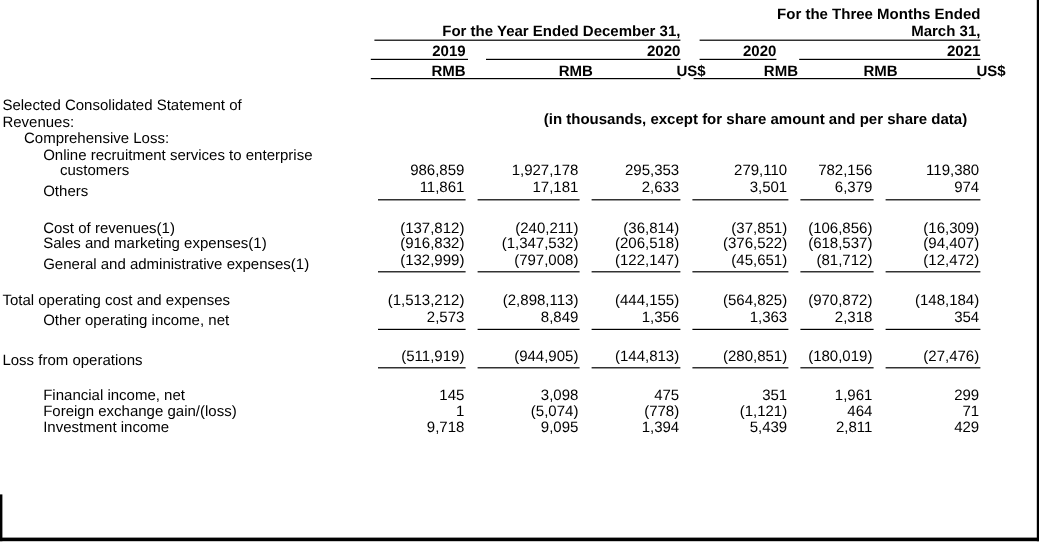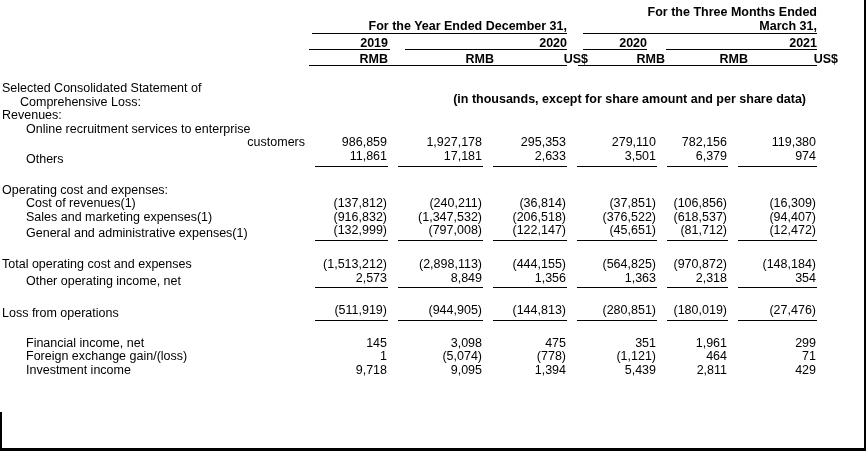--- a/index.html
+++ b/index.html
@@ -36,22 +36,22 @@
   
   table.tbl{
     position:absolute;left:0;top:82px;width:866px;
     border-collapse:collapse;table-layout:fixed;
   }
   table.tbl td{padding:0;vertical-align:bottom;line-height:13.6px;font-size:12.5px;}
   td.lbl{white-space:nowrap;overflow:hidden;}
   td.lbl.b{font-weight:400;margin-left:36px;}
   td.lbl.i0{padding-left:2px;}
   td.lbl.i1{padding-left:20px;}
-  td.lbl.i2{padding-left:26px;}
-  td.lbl.i3{padding-left:34px;text-align:right;}
+  td.lbl.i2{padding-left:36px;}
+  td.lbl.i3{padding-left:50px;}
   td.val{text-align:right;}
   td.val .cell{margin-left:10px;padding-right:1px;white-space:nowrap;}
   td.val.u .cell{border-bottom:1.5px solid #000;padding-bottom:2px;}
   tr.spacer td{line-height:1px;}
   
   .b-right{position:absolute;right:0;top:0;width:2px;height:451px;background:#000;}
   .b-left{position:absolute;left:0;top:412px;width:2px;height:39px;background:#000;}
   .b-bottom{position:absolute;left:0;top:448px;width:866px;height:3px;background:#000;}
 </style>
 </head>
@@ -114,43 +114,43 @@
           </td>
           <td class="val">
             <div class="cell"></div>
           </td>
           <td class="val">
             <div class="cell"></div>
           </td>
           <td></td>
         </tr>
         <tr>
+          <td class="lbl i0 b">Revenues:</td>
+          <td class="val">
+            <div class="cell"></div>
+          </td>
+          <td class="val">
+            <div class="cell"></div>
+          </td>
+          <td class="val">
+            <div class="cell"></div>
+          </td>
+          <td class="val">
+            <div class="cell"></div>
+          </td>
+          <td class="val">
+            <div class="cell"></div>
+          </td>
+          <td class="val">
+            <div class="cell"></div>
+          </td>
+          <td></td>
+        </tr>
+        <tr>
           <td class="lbl i1 b">Comprehensive Loss:</td>
-          <td class="val">
-            <div class="cell"></div>
-          </td>
-          <td class="val">
-            <div class="cell"></div>
-          </td>
-          <td class="val">
-            <div class="cell"></div>
-          </td>
-          <td class="val">
-            <div class="cell"></div>
-          </td>
-          <td class="val">
-            <div class="cell"></div>
-          </td>
-          <td class="val">
-            <div class="cell"></div>
-          </td>
-          <td></td>
-        </tr>
-        <tr>
-          <td class="lbl i0 b">Revenues:</td>
           <td class="val">
             <div class="cell"></div>
           </td>
           <td class="val">
             <div class="cell"></div>
           </td>
           <td class="val">
             <div class="cell"></div>
           </td>
           <td class="val">
@@ -225,42 +225,20 @@
           <td class="val u">
             <div class="cell">6,379</div>
           </td>
           <td class="val u">
             <div class="cell">974</div>
           </td>
           <td></td>
         </tr>
         <tr class="spacer" style="height: 17px;">
           <td colspan="8"></td>
-        </tr>
-        <tr>
-          <td class="lbl i0 b">Operating cost and expenses:</td>
-          <td class="val">
-            <div class="cell"></div>
-          </td>
-          <td class="val">
-            <div class="cell"></div>
-          </td>
-          <td class="val">
-            <div class="cell"></div>
-          </td>
-          <td class="val">
-            <div class="cell"></div>
-          </td>
-          <td class="val">
-            <div class="cell"></div>
-          </td>
-          <td class="val">
-            <div class="cell"></div>
-          </td>
-          <td></td>
         </tr>
         <tr>
           <td class="lbl i2">Cost of revenues(1)</td>
           <td class="val">
             <div class="cell">(137,812)</div>
           </td>
           <td class="val">
             <div class="cell">(240,211)</div>
           </td>
           <td class="val">

